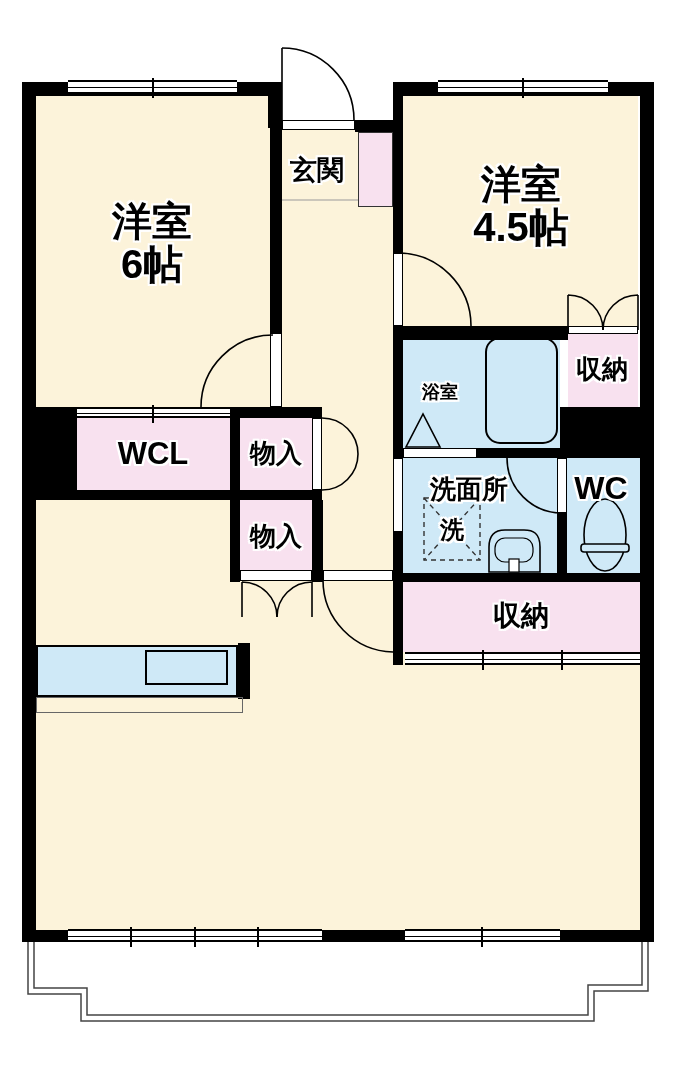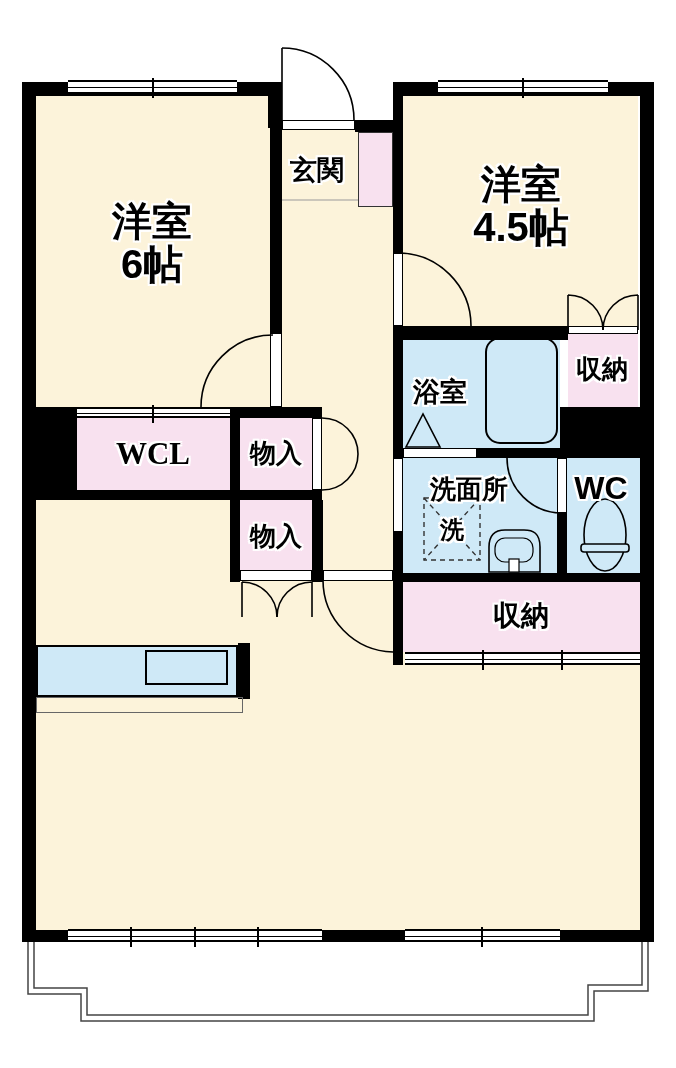--- a/index.html
+++ b/index.html
@@ -149,23 +149,23 @@
 
   <div class="lbl" style="left:152px;top:243px;font-size:40px;">
     <span style="display:block;">洋室</span>
     <span style="display:block;">6帖</span>
   </div>
   <div class="lbl" style="left:521px;top:206px;font-size:40px;">
     <span style="display:block;">洋室</span>
     <span style="display:block;">4.5帖</span>
   </div>
   <div class="lbl" style="left:317px;top:171px;font-size:27px;">玄関</div>
-  <div class="lbl" style="left:153px;top:454px;font-size:31px;font-family:Liberation Serif, serif;">WCL</div>
+  <div class="lbl" style="left:153px;top:454px;font-size:31px;">WCL</div>
   <div class="lbl" style="left:276px;top:453px;font-size:26px;">物入</div>
   <div class="lbl" style="left:276px;top:536px;font-size:26px;">物入</div>
-  <div class="lbl" style="left:440px;top:393px;font-size:27px;">浴室</div>
+  <div class="lbl" style="left:440px;top:393px;font-size:18px;">浴室</div>
   <div class="lbl" style="left:469px;top:489px;font-size:26px;">洗面所</div>
   <div class="lbl" style="left:452px;top:530px;font-size:24px;">洗</div>
   <div class="lbl" style="left:601px;top:488px;font-size:32px;">WC</div>
   <div class="lbl" style="left:602px;top:369px;font-size:26px;">収納</div>
   <div class="lbl" style="left:521px;top:616px;font-size:28px;">収納</div>
 
 </div>
 
 </body></html>

